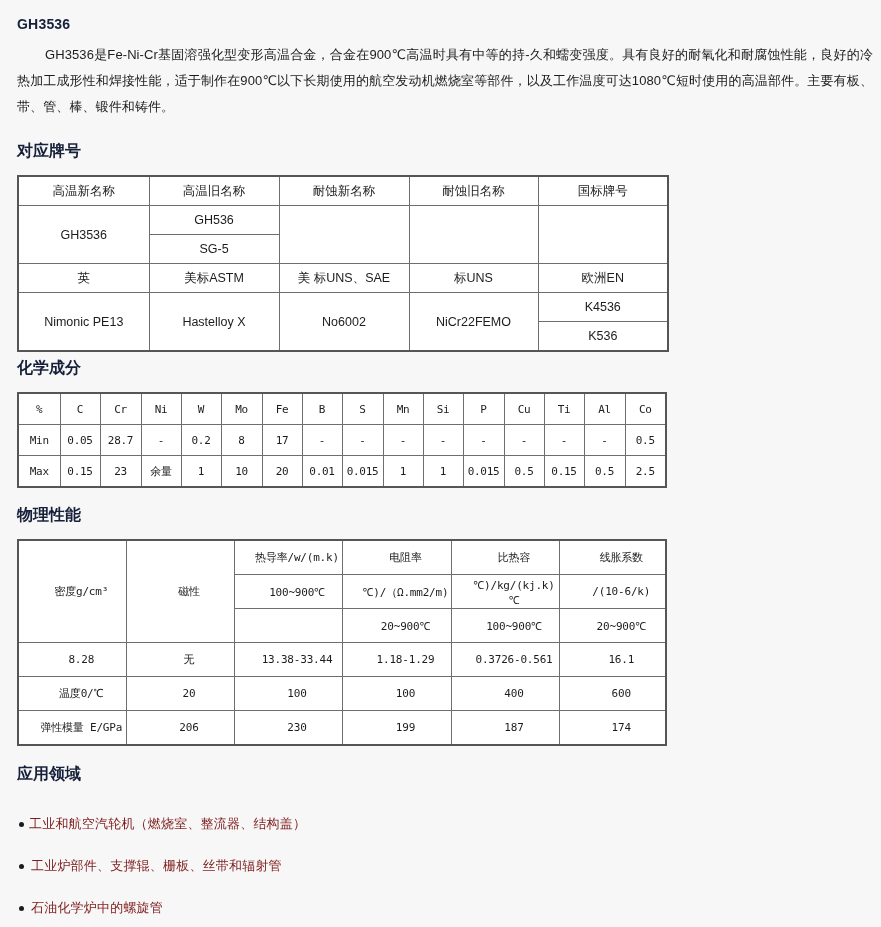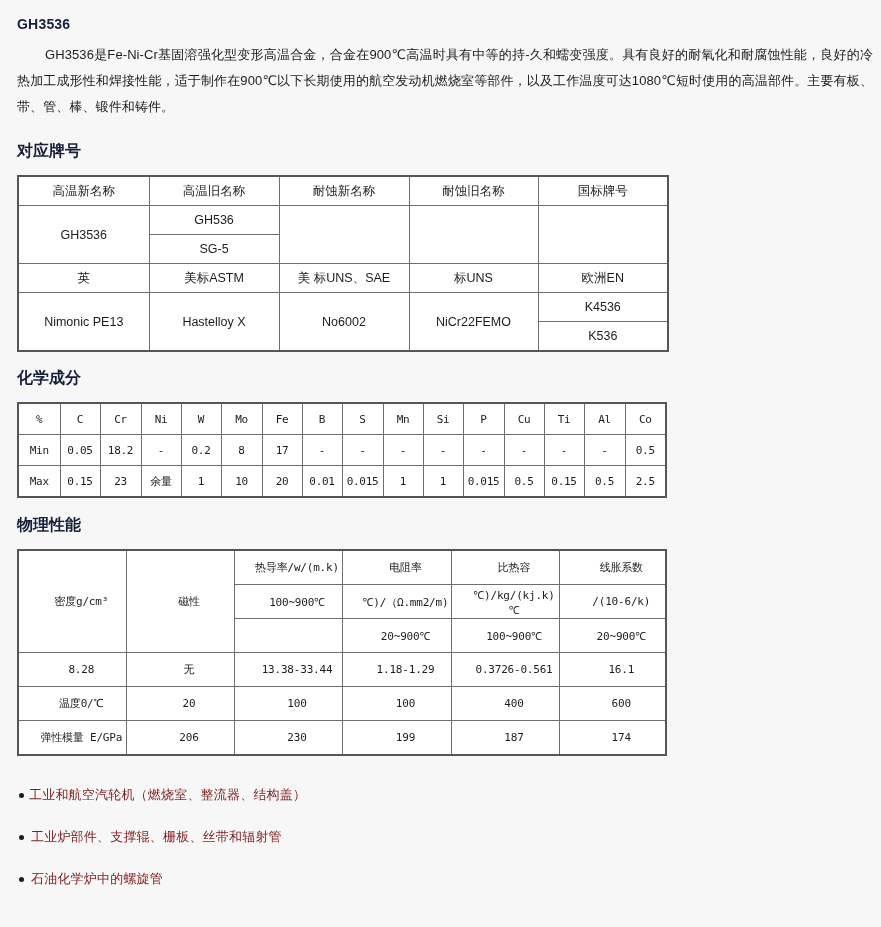--- a/index.html
+++ b/index.html
@@ -33,21 +33,21 @@
     letter-spacing: 0.2px;
   }
   .section-title {
     font-size: 16px;
     font-weight: bold;
     color: #16203a;
     margin: 0;
     padding: 0 0 0 17px;
   }
   #sec-brands-title { padding-top: 21px; }
-  #sec-chem-title   { padding-top: 16px; }
+  #sec-chem-title   { padding-top: 6px; }
   #sec-phys-title   { padding-top: 17px; }
   #sec-app-title    { padding-top: 18px; }
 
   
   .intro {
     font-size: 13px;
     line-height: 26px;
     color: #1c1c1c;
     margin: 0;
     padding: 10px 8px 0 17px;
@@ -223,21 +223,21 @@
         <td>Si</td>
         <td>P</td>
         <td>Cu</td>
         <td>Ti</td>
         <td>Al</td>
         <td>Co</td>
       </tr>
       <tr>
         <td>Min</td>
         <td>0.05</td>
-        <td>18.2</td>
+        <td>28.7</td>
         <td>-</td>
         <td>0.2</td>
         <td>8</td>
         <td>17</td>
         <td>-</td>
         <td>-</td>
         <td>-</td>
         <td>-</td>
         <td>-</td>
         <td>-</td>
@@ -318,20 +318,21 @@
         <td>弹性模量 E/GPa</td>
         <td>206</td>
         <td>230</td>
         <td>199</td>
         <td>187</td>
         <td>174</td>
       </tr>
     </tbody>
   </table>
 
+  <h2 id="sec-app-title" class="section-title">应用领域</h2>
 
   <ul class="app-list">
     <li class="tight">
       <span class="bullet"></span>
       <span>工业和航空汽轮机（燃烧室、整流器、结构盖）</span>
     </li>
     <li>
       <span class="bullet"></span>
       <span>工业炉部件、支撑辊、栅板、丝带和辐射管</span>
     </li>

